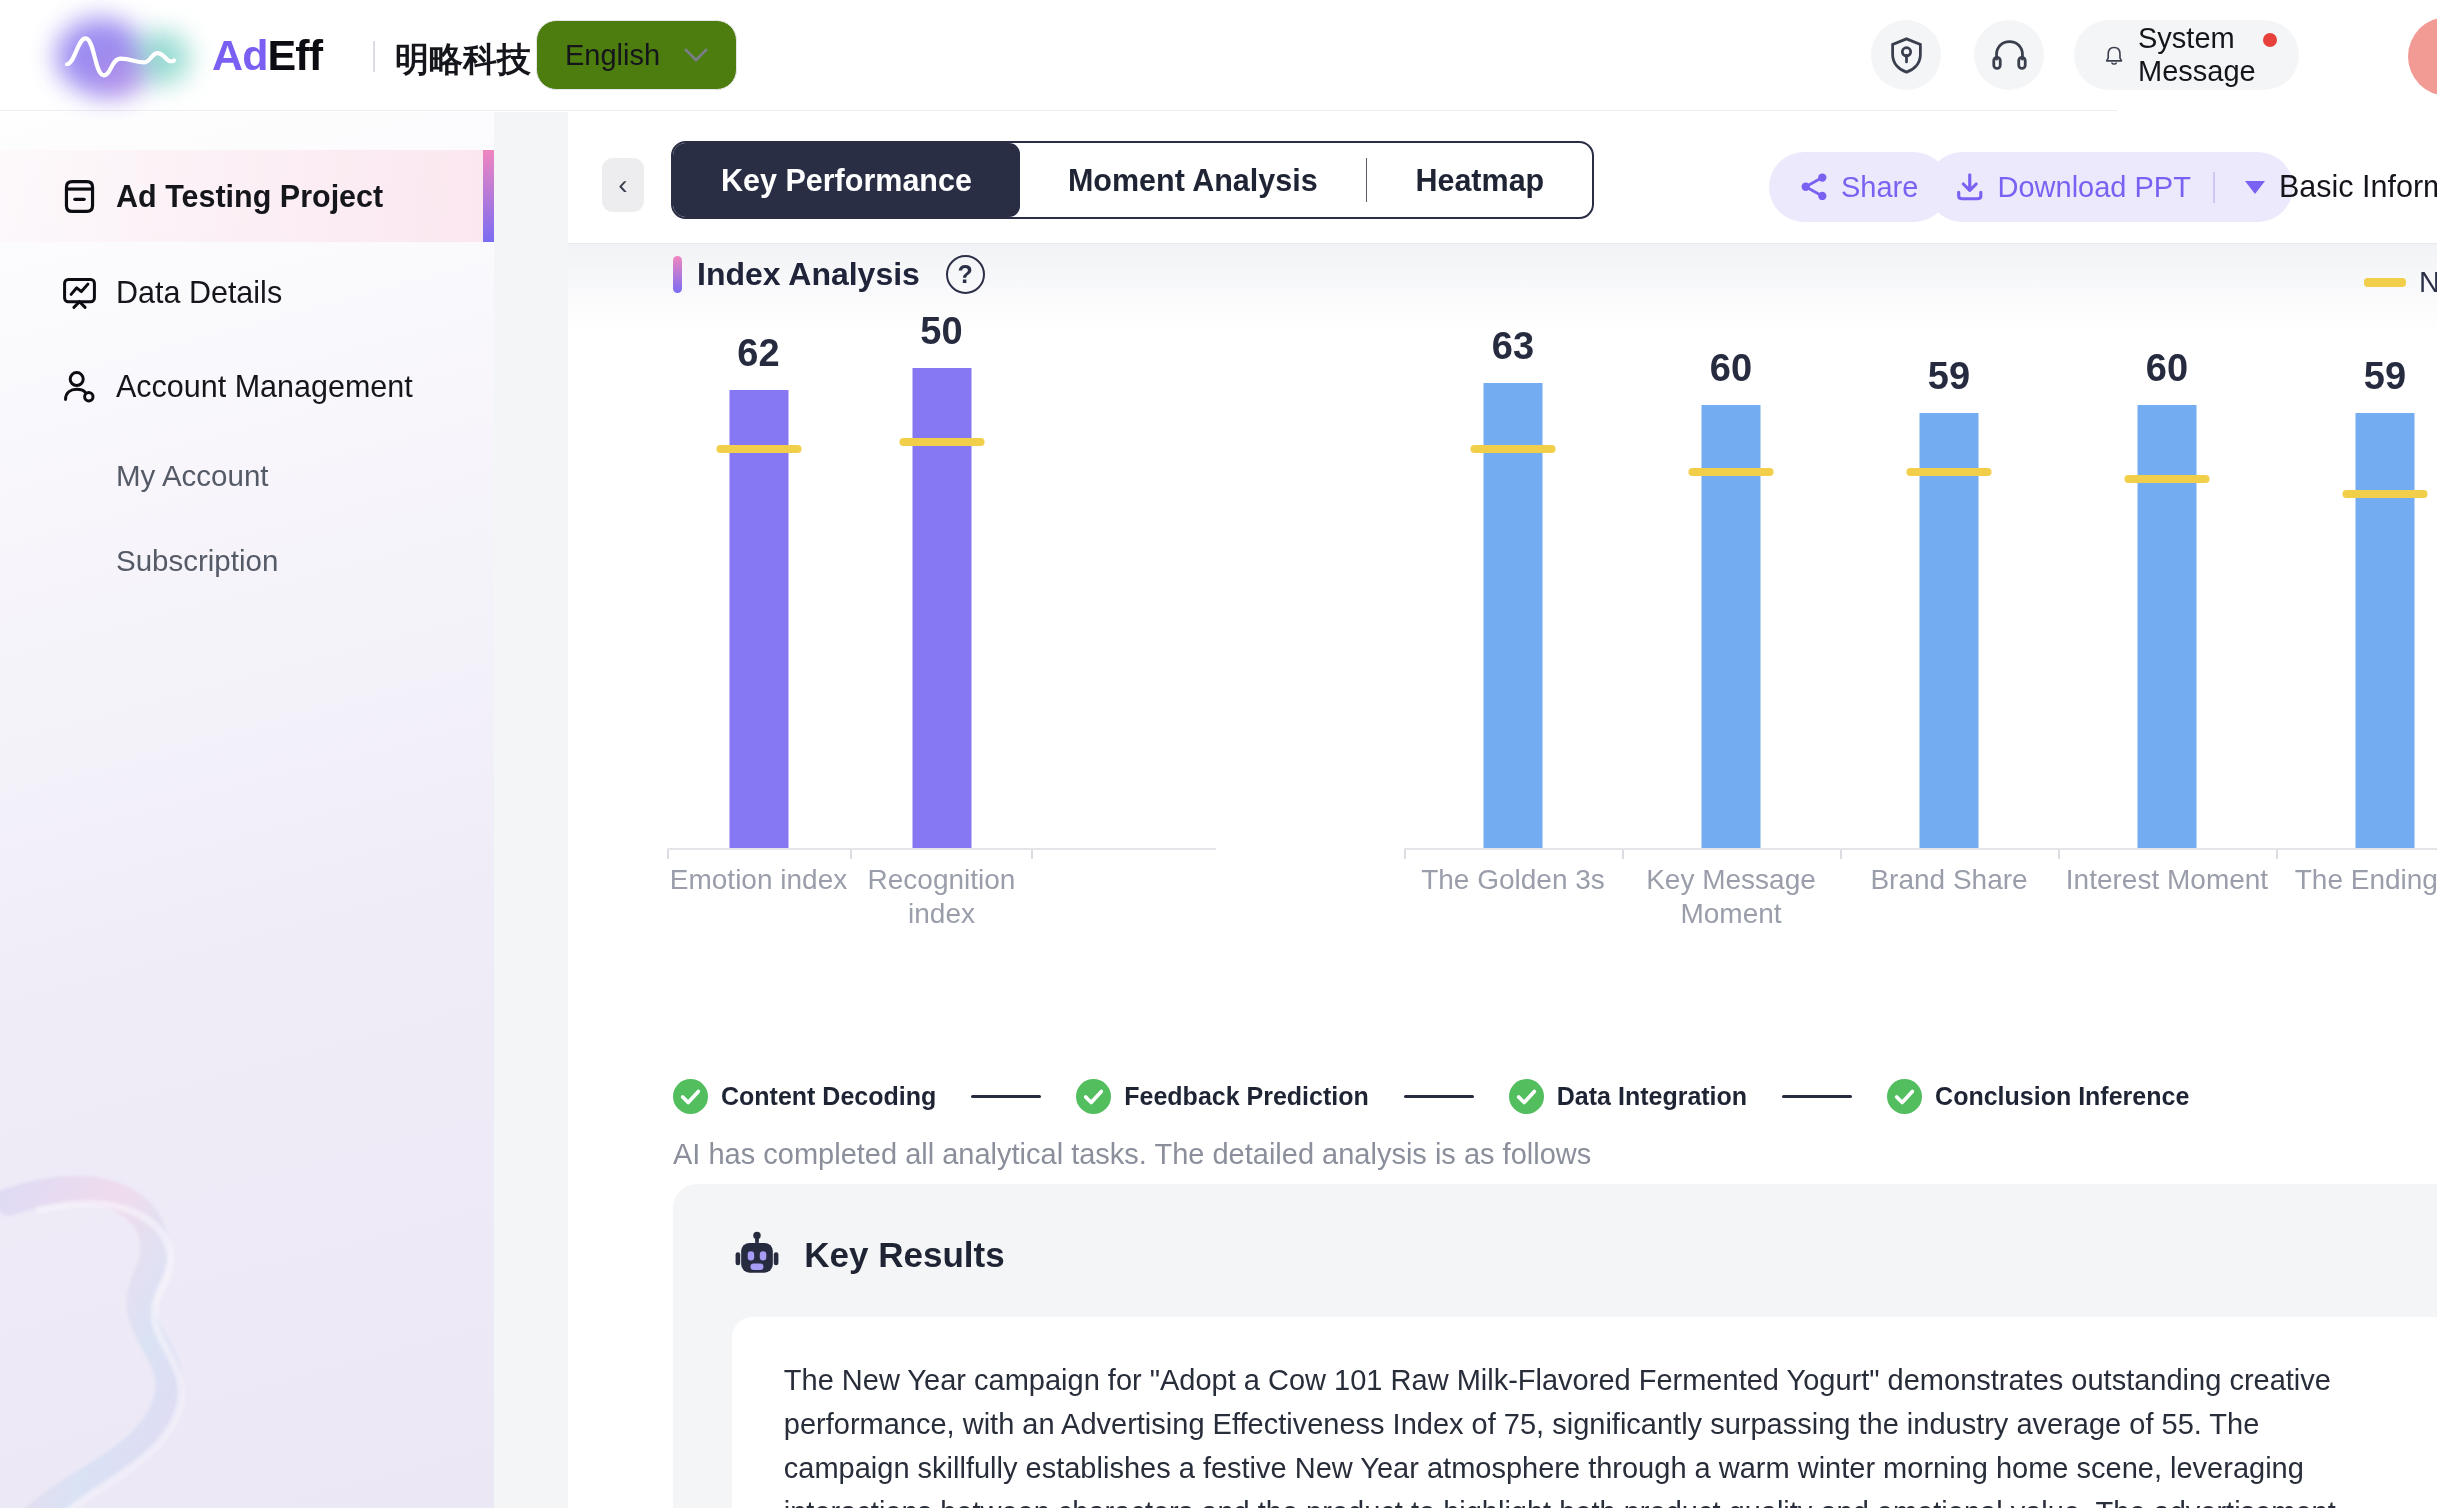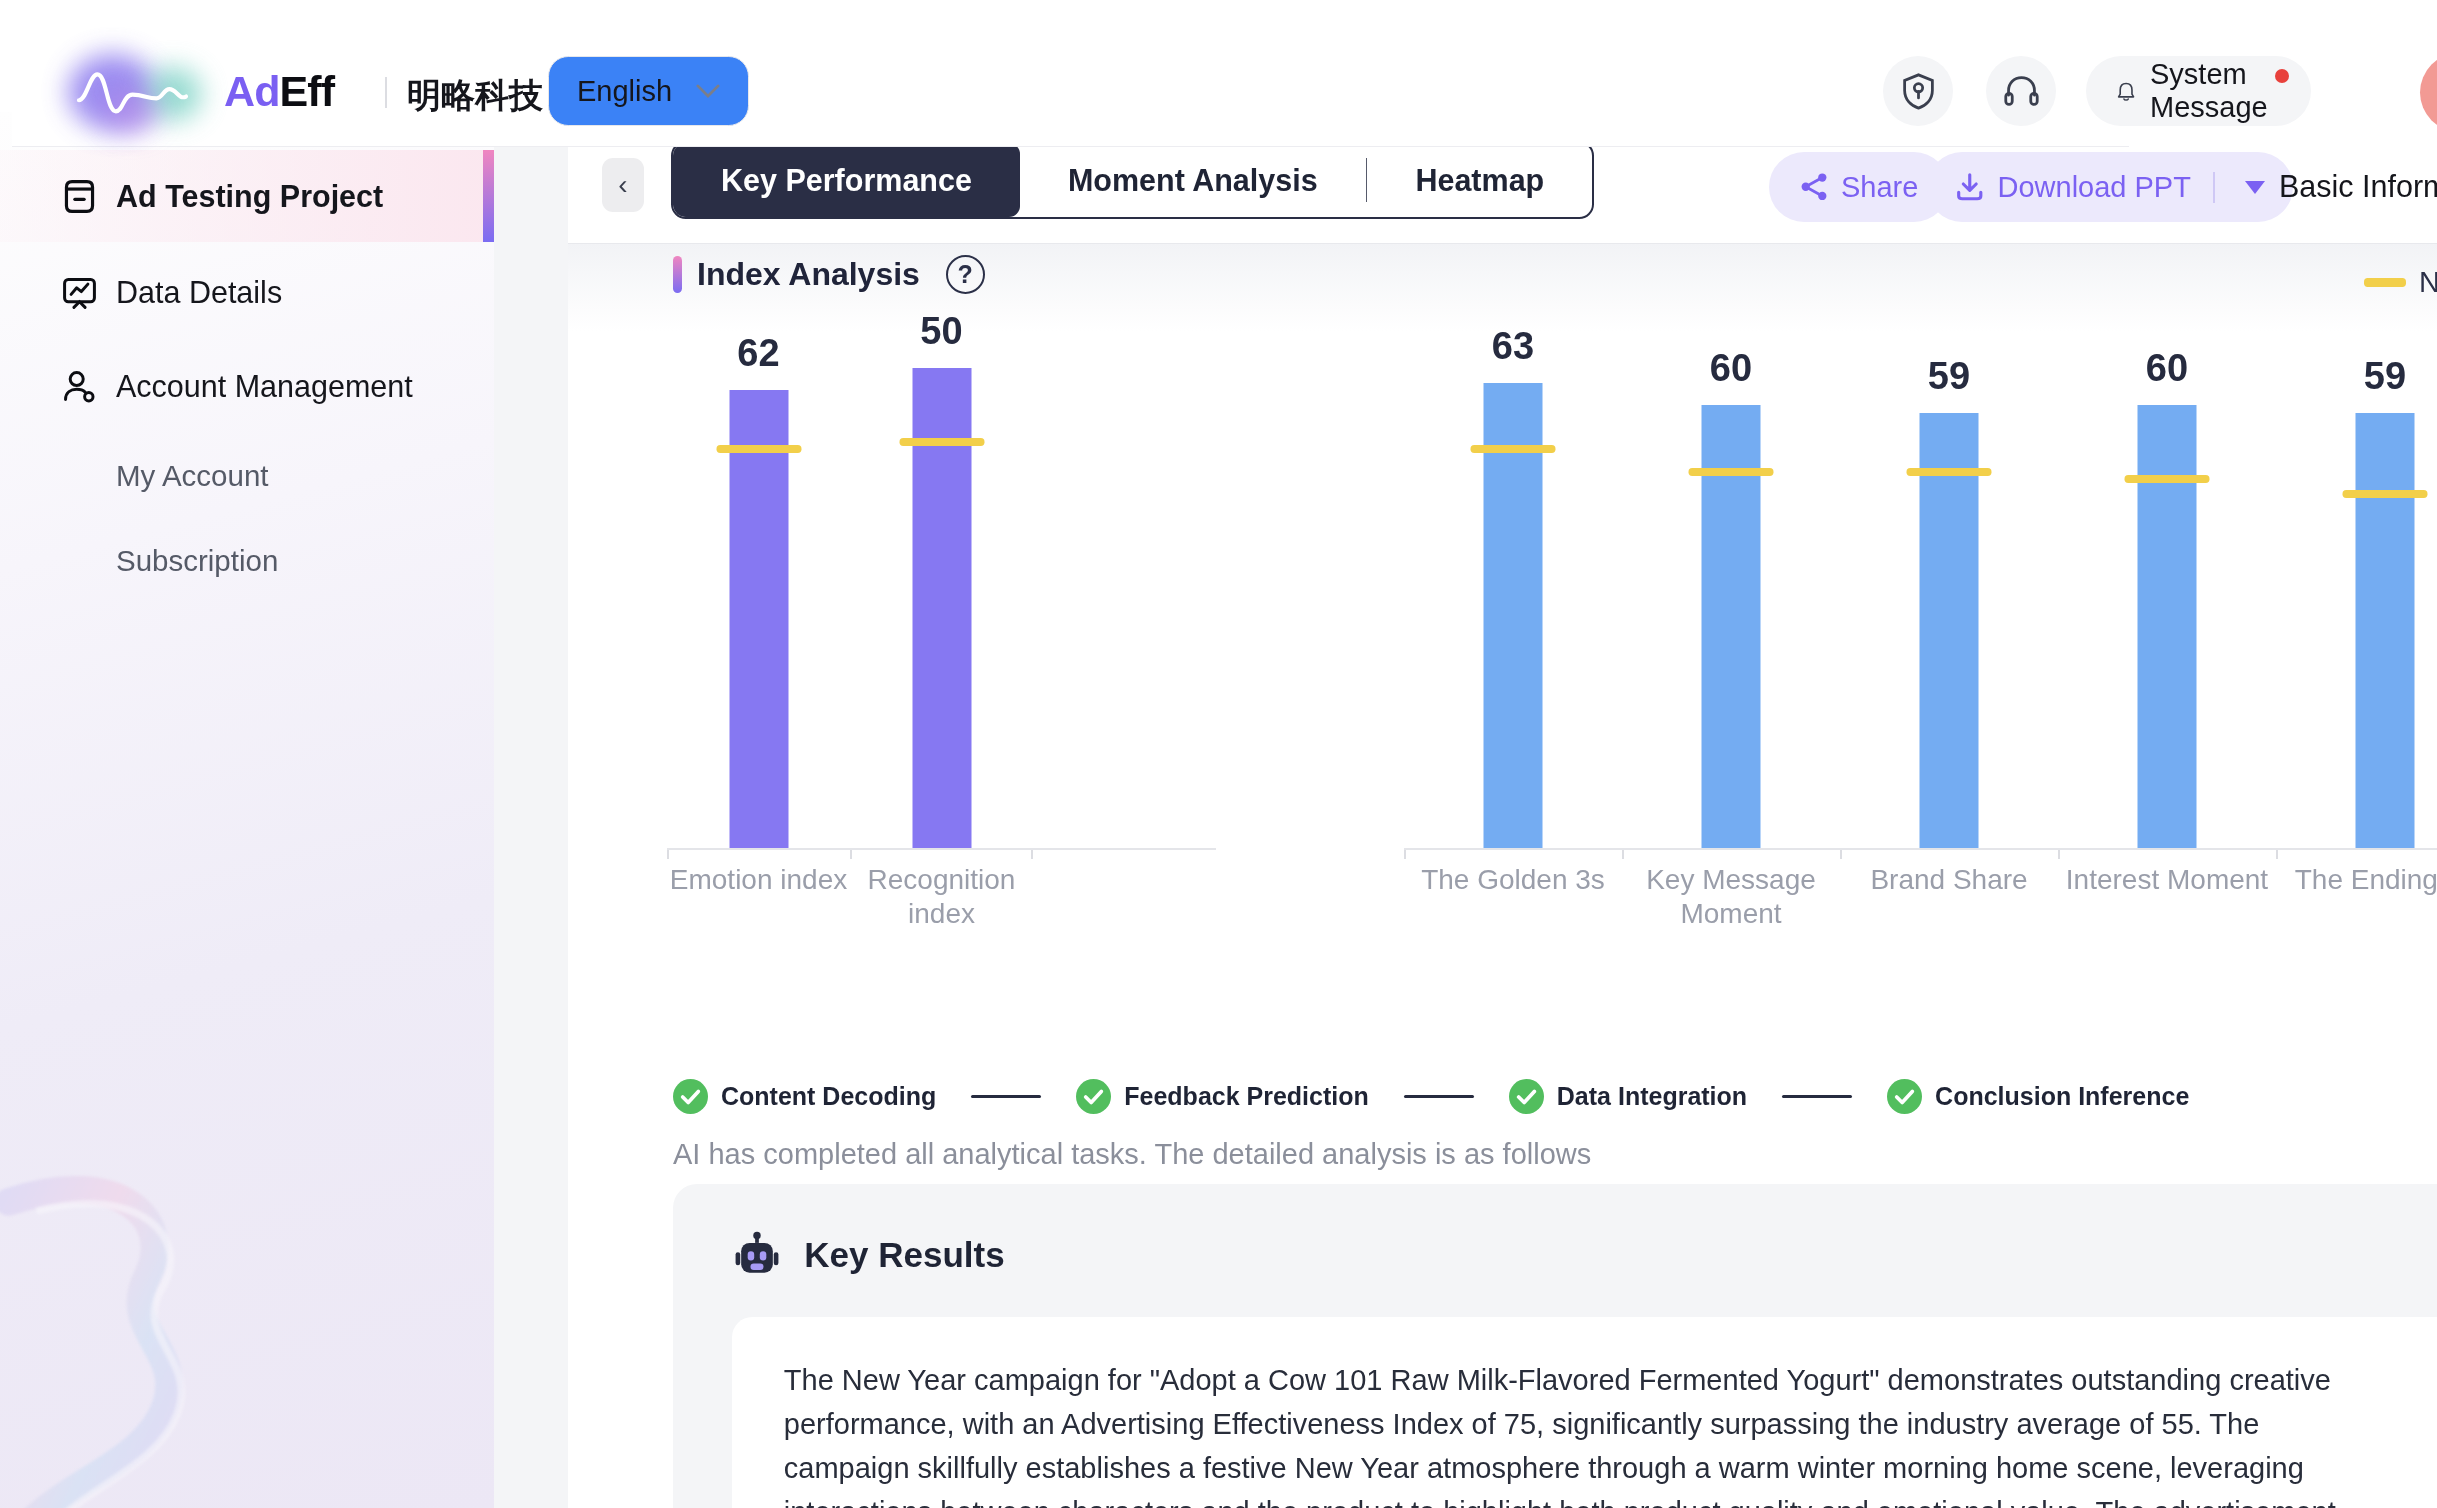--- a/index.html
+++ b/index.html
@@ -1,34 +1,34 @@
 <!DOCTYPE html>
 <html style="font-size:14.8px"><head>
 <meta charset="utf-8">
 <style>
   * { margin:0; padding:0; box-sizing:border-box; }
   html,body { width:2438px; height:1509px; overflow:hidden; background:#fff;
     font-family:"Liberation Sans","DejaVu Sans",sans-serif; color:#15161c; }
 
   
-  .header { position:absolute; left:12px; top:0; width:2117px; height:111px; background:#fff;
-    border-bottom:0.9px solid #ededf1; z-index:30;margin-top:36px; }
+  .header { position:absolute; left:0; top:0; width:2117px; height:111px; background:#fff;
+    border-bottom:0.9px solid #ededf1; z-index:30; }
   .logo-wrap { position:absolute; left:54px; top:7.4px; width:144px; height:96px; }
   .blob { position:absolute; border-radius:50%; filter:blur(13px); }
   .blob.b1 { left:1.8px; top:11px; width:89px; height:76px; background:#8a78ee; opacity:.85; }
   .blob.b2 { left:79px; top:24px; width:57px; height:54px; background:#7fd3c6; opacity:.8; }
   .blob.b3 { left:37px; top:46px; width:55px; height:44px; background:#b48ae8; opacity:.6; }
   .logo-wave { position:absolute; left:0; top:0; }
   .brand-text { position:absolute; left:212px; top:31px; font-size:43px; font-weight:bold; letter-spacing:-0.9px; }
   .brand-text .ad { color:#7a5ff2; }
   .brand-text .eff { color:#0c0d12; }
   .brand-divider { position:absolute; left:373px; top:41px; width:1.8px; height:31px; background:#dcdde2; }
   .brand-company { position:absolute; left:395px; top:37px; font-size:34px; font-weight:bold; color:#15161c; }
   .lang-select { position:absolute; left:536px; top:20.3px; height:70px; padding:0 28px; border:1.8px solid #e6e7eb;
-    border-radius:20.3px; background:#3b82f6; display:flex; align-items:center; gap:24px; font-size:29px; color:#15161c; }
+    border-radius:20.3px; background:#4d7c0f; display:flex; align-items:center; gap:24px; font-size:29px; color:#15161c; }
   .icon-circle { position:absolute; top:20.3px; width:70px; height:70px; border-radius:50%; background:#f4f5f7;
     display:flex; align-items:center; justify-content:center; }
   .icon-circle.shield { left:1871px; }
   .icon-circle.headset { left:1974px; }
   .sysmsg { position:absolute; left:2074px; top:20.3px; height:70px; padding:0 31px; background:#f4f5f7;
     border-radius:35px; display:flex; align-items:center; gap:14.8px; font-size:29px; color:#15161c; }
   .sysmsg .dot { position:absolute; right:22px; top:13px; width:14px; height:14px; border-radius:50%; background:#e8413c; }
   .avatar { position:absolute; left:2408px; top:16.6px; width:79px; height:79px; border-radius:50%; background:#f29a94; }
 
   

